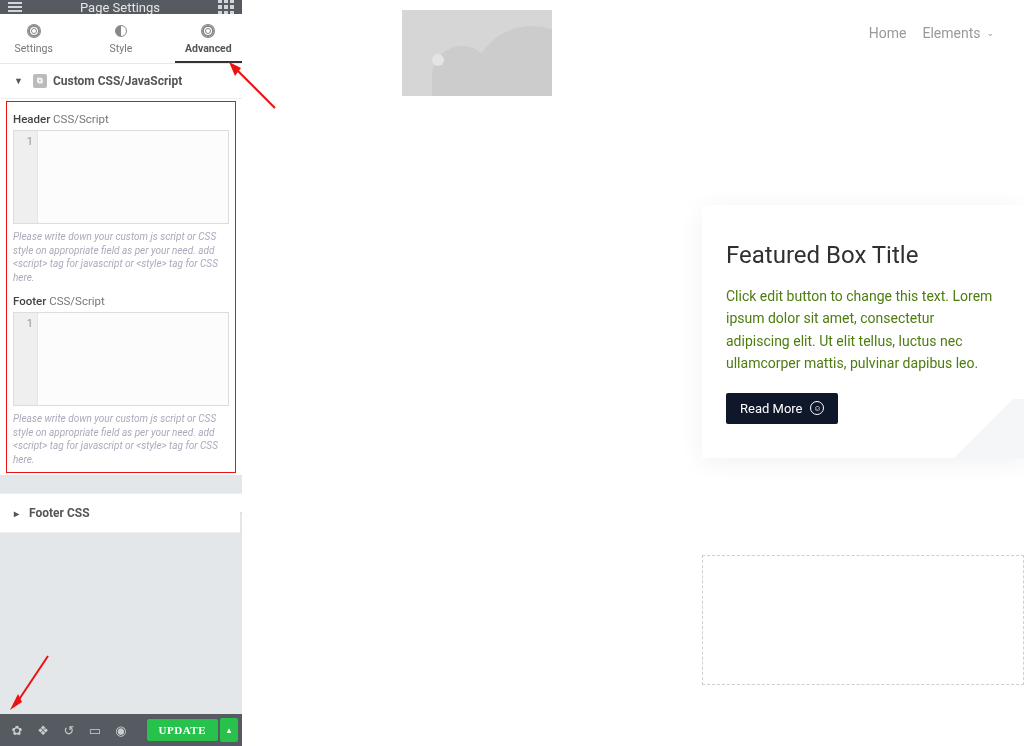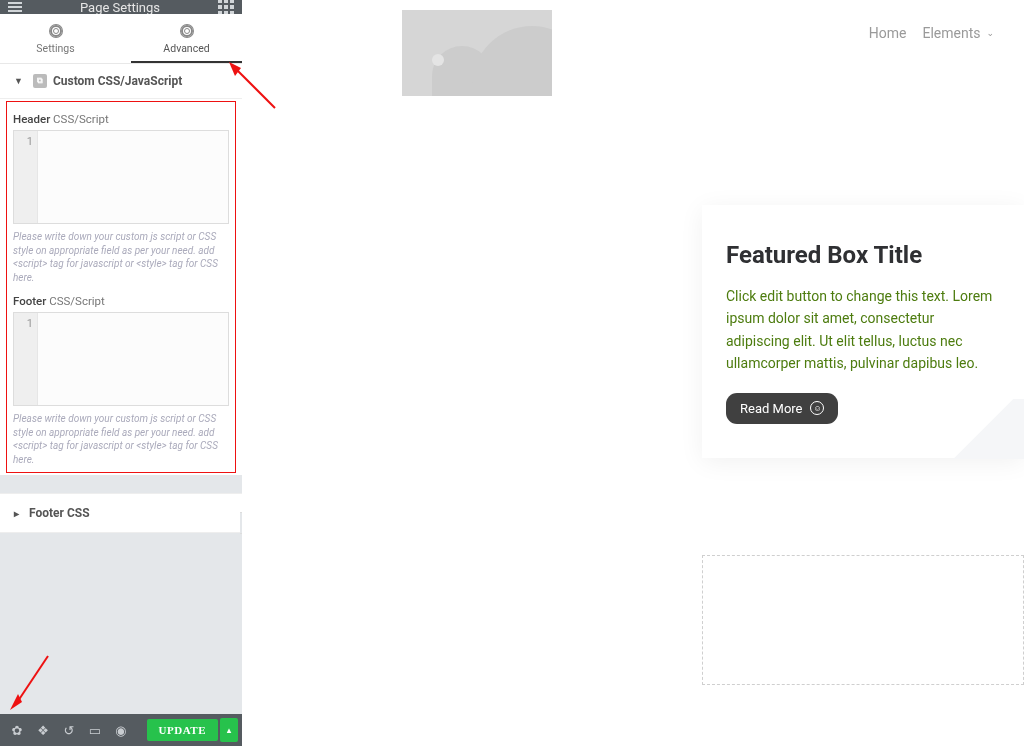--- a/index.html
+++ b/index.html
@@ -9,21 +9,21 @@
 
 .hdr { height: 14px; background: #555b60; display: flex; align-items: center; justify-content: space-between; color: #e9ecef; padding: 0 8px; }
 .hdr-title { color: #e6e6e6; font-size: 13px; text-align: center; flex: 1; }
 .hdr-ico { cursor: pointer; display: flex; flex-direction: column; gap: 2px; }
 .hdr-ico span { display: block; width: 14px; height: 2px; background: #d1d5d8; }
 .hdr-grid { display: grid; grid-template-columns: repeat(3,4px); grid-template-rows: repeat(3,4px); gap: 2px; cursor: pointer; }
 .hdr-grid i { background: #d1d5d8; }
 
 .tabs { display: flex; background: #fff; border-bottom: 1px solid #e8e8e8; gap: 20px; }
 .tab { flex: 1; display: flex; flex-direction: column; align-items: center; justify-content: center; padding: 10px 0 8px 0; cursor: pointer; font-size: 10.5px; color: #777; position: relative; }
-.tab.active { font-weight: 400; color: #555; }
+.tab.active { font-weight: 700; color: #555; }
 .tab.active::after { content: ""; position: absolute; bottom: 0; left: 0; right: 0; height: 2px; background: #333; }
 .tab-ico { width: 14px; height: 14px; margin-bottom: 4px; display: flex; align-items: center; justify-content: center; }
 .gear-shape { width: 12px; height: 12px; border: 2px solid #888; border-radius: 50%; position: relative; box-shadow: 0 0 0 1px #888; }
 .gear-shape::before { content:""; position:absolute; top:50%; left:50%; width:4px; height:4px; background:#fff; border:1.5px solid #888; border-radius:50%; transform:translate(-50%,-50%); }
 .contrast-shape { width: 12px; height: 12px; border: 1.5px solid #888; border-radius: 50%; background: linear-gradient(90deg,#888 50%,transparent 50%); }
 
 .panel { background: #fff; }
 .section-hdr { display: flex; align-items: center; padding: 10px 14px; font-size: 12px; font-weight: 700; color: #555; cursor: pointer; border-bottom: 1px solid #eee; }
 .caret { margin-right: 10px; font-size: 9px; }
 .sec-ico { width: 14px; height: 14px; background: #bbb; border-radius: 2px; margin-right: 6px; display:inline-flex; align-items:center; justify-content:center; font-size:8px; color:#fff; font-style:normal; font-weight:700;}
@@ -52,23 +52,23 @@
 .nav { position:absolute; top:25px; right:30px; display:flex; gap:16px; align-items:center; font-size:14px; color:#9a9a9a; }
 .nav-item { cursor:pointer; display:flex; align-items:center; gap:6px; }
 .nav-caret { font-size:9px; }
 
 .logo-ph { position:absolute; top:10px; left:160px; width:150px; height:86px; background:#d6d6d6; overflow:hidden; }
 .logo-ph::before { content:""; position:absolute; bottom:0; left:30px; width:60px; height:50px; background:#ccc; border-radius:60px 60px 0 0;}
 .logo-ph::after { content:""; position:absolute; bottom:0; left:70px; width:120px; height:70px; background:#ccc; border-radius:120px 120px 0 0;}
 .logo-sun { position:absolute; top:44px; left:30px; width:12px; height:12px; background:#e4e4e4; border-radius:50%; z-index:2;}
 
 .card { position:absolute; top:205px; left:460px; right:0; background:#fff; padding:36px 30px 34px 24px; box-shadow: 0 4px 24px rgba(0,0,0,0.06); }
-.card h2 { font-size:24px; color:#2f3033; font-weight:700; margin-bottom:16px; }
+.card h2 { font-size:24px; color:#2f3033; font-weight:400; margin-bottom:16px; }
 .card p { font-size:14px; color:#4d7c0f; line-height:1.6; margin-bottom:18px; }
-.rm-btn { display:inline-flex; align-items:center; gap:8px; background:#404040; color:#fff; font-size:13px; padding:8px 14px; border-radius:11px; cursor:pointer;}
+.rm-btn { display:inline-flex; align-items:center; gap:8px; background:#0f172a; color:#fff; font-size:13px; padding:8px 14px; border-radius:2px; cursor:pointer;}
 .rm-ico { width:14px; height:14px; border:1.5px solid #fff; border-radius:50%; display:inline-flex; align-items:center; justify-content:center; font-size:8px;}
 .card-tri { position:absolute; right:0; bottom:-1px; width:80px; height:60px; background:linear-gradient(135deg,transparent 49%,#f5f6f8 50%);}
 
 .dashed { position:absolute; top:555px; left:460px; right:0; height:130px; border:1px dashed #cfcfcf; }
 
 
 .arrow { position:absolute; pointer-events:none; }
 .arrow-line { stroke:#e11; stroke-width:2; fill:none;}
 .arrow-head { fill:#e11; }
 </style>
@@ -96,20 +96,26 @@
         <i></i>
       </div>
   </div>
 
   <div class="tabs">
     <div class="tab">
       <div class="tab-ico">
           <div class="gear-shape"></div>
         </div>
       <span>Settings</span>
+    </div>
+    <div class="tab">
+      <div class="tab-ico">
+          <div class="contrast-shape"></div>
+        </div>
+      <span>Style</span>
     </div>
     <div class="tab active">
       <div class="tab-ico">
           <div class="gear-shape"></div>
         </div>
       <span>Advanced</span>
     </div>
   </div>
 
   <div class="panel">

